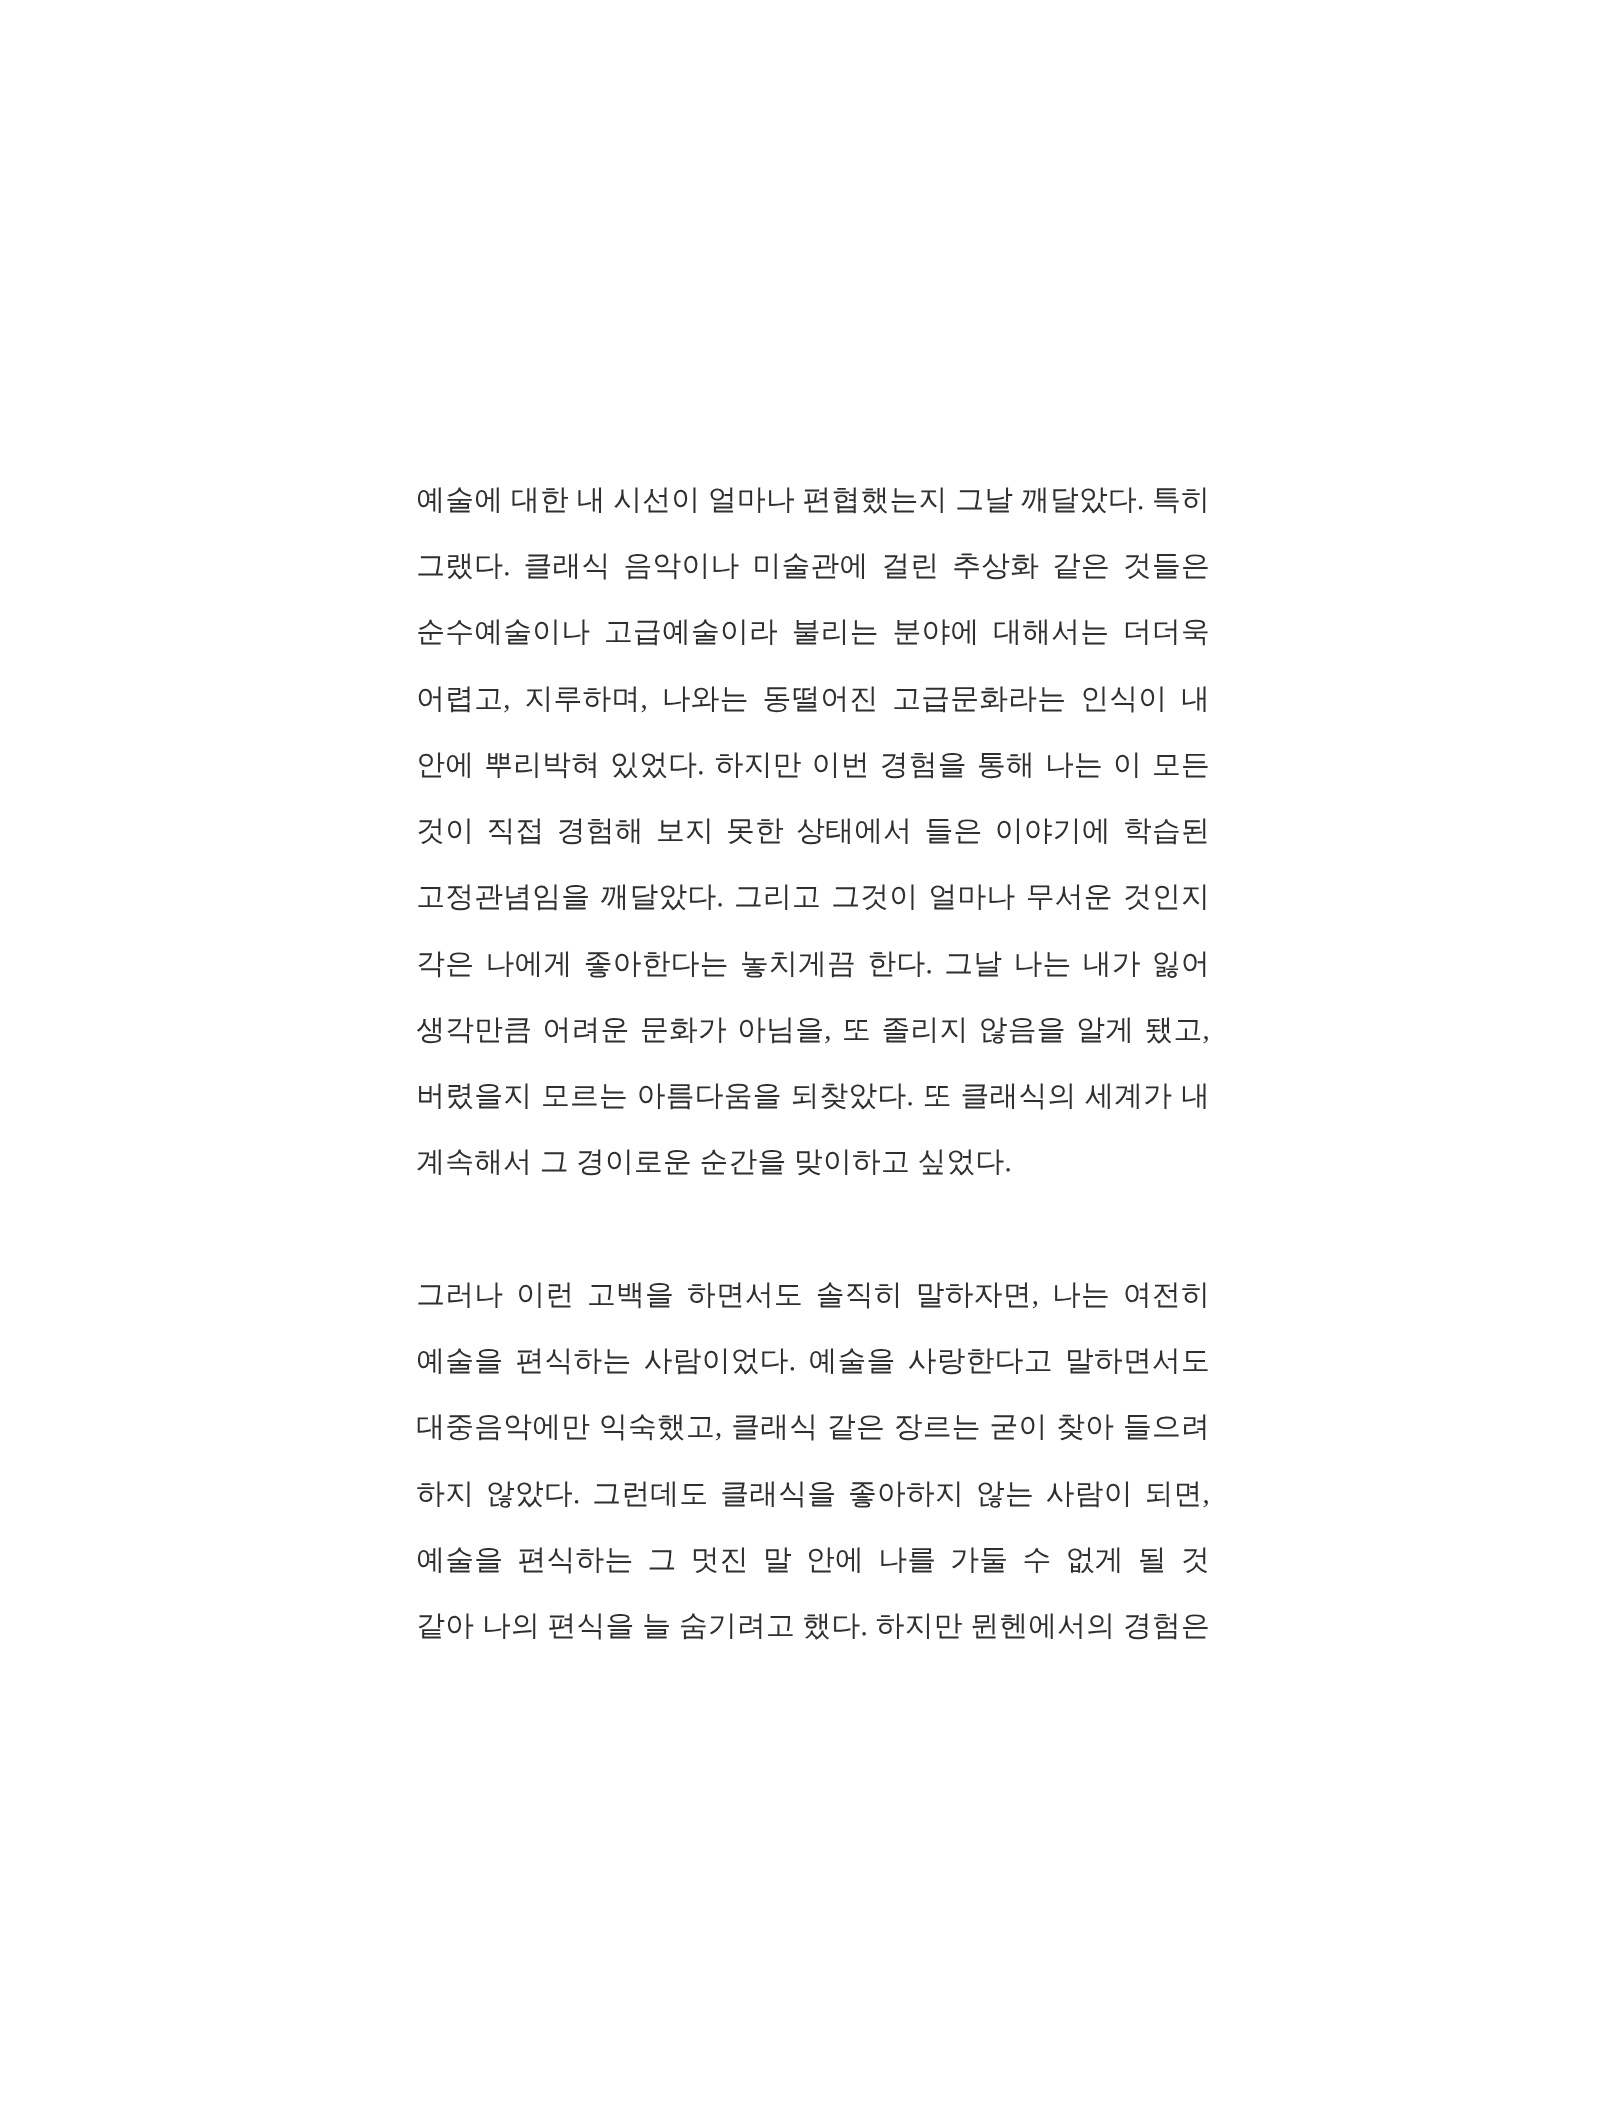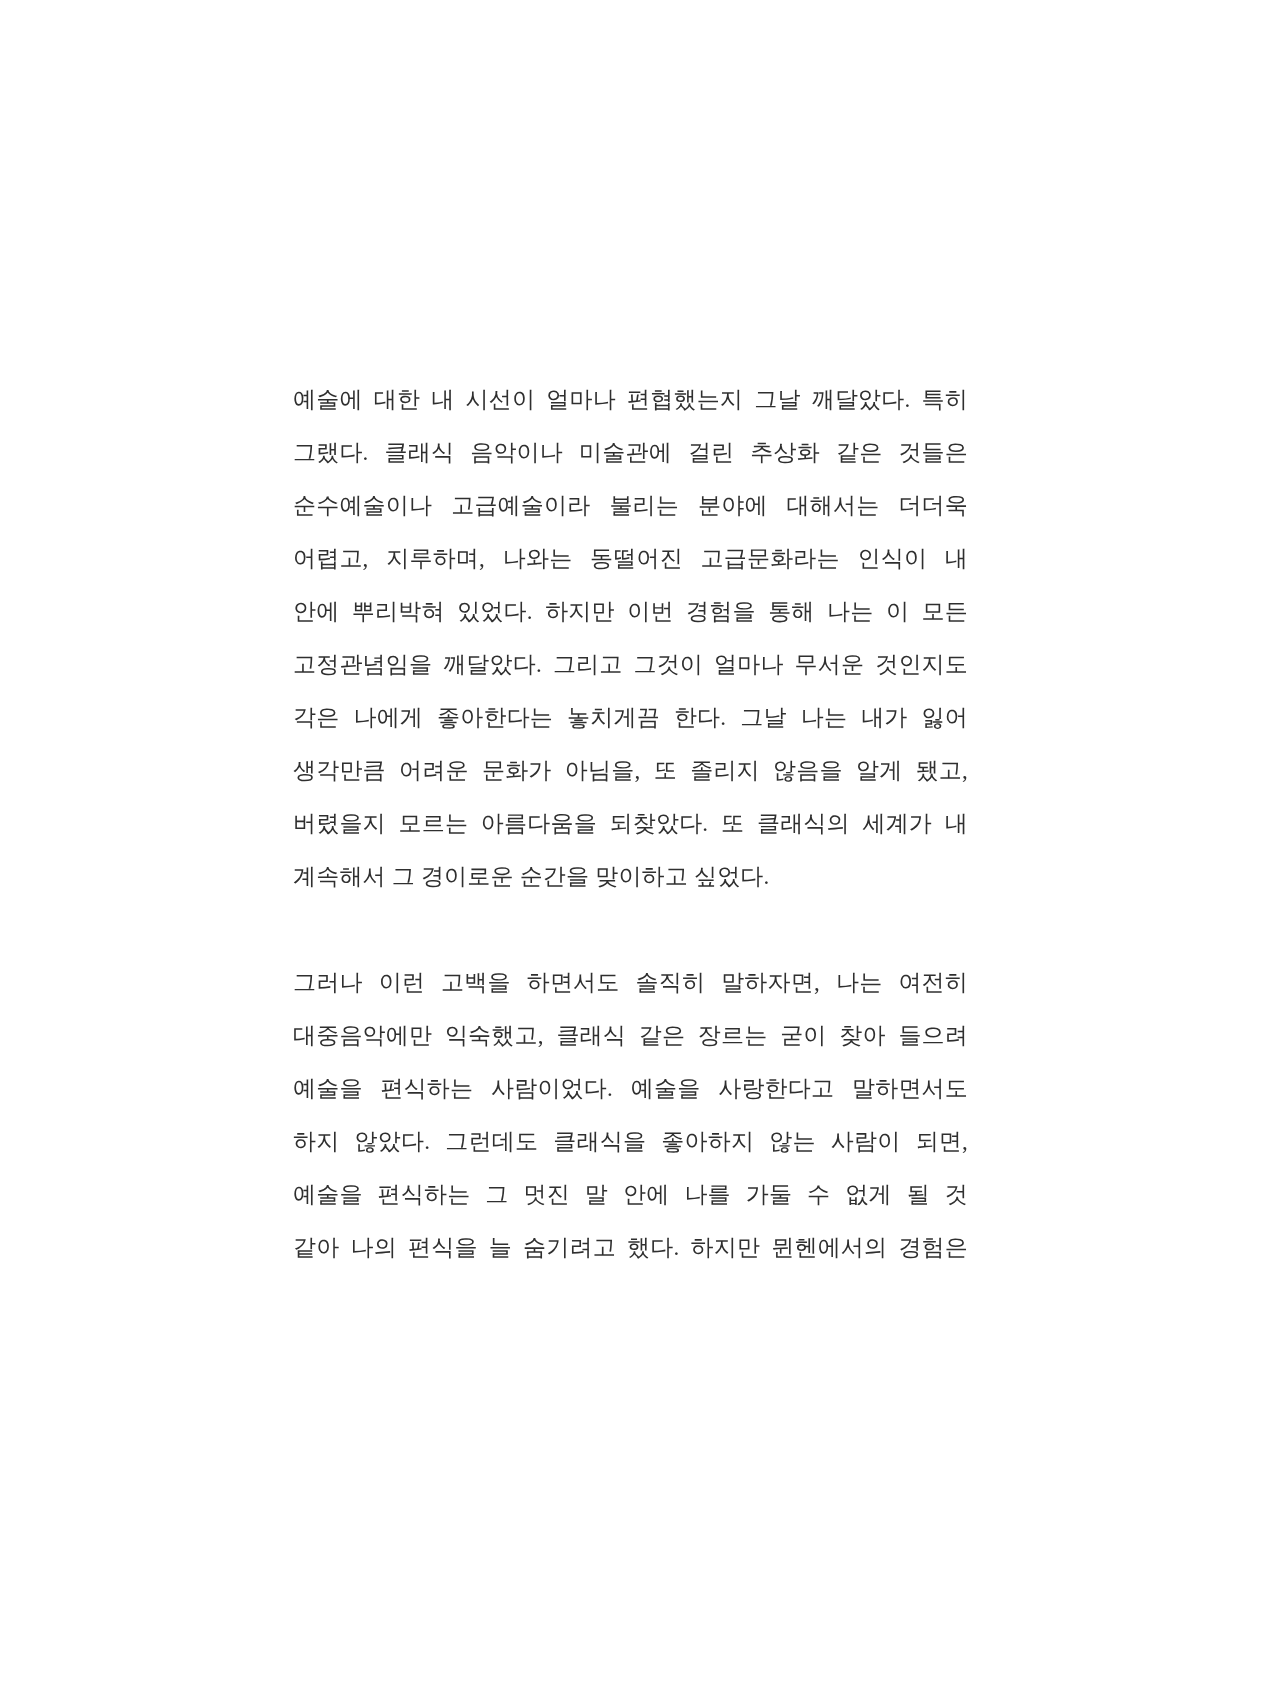--- a/index.html
+++ b/index.html
@@ -34,44 +34,46 @@
   }
   .text-line {
     height: 53px;
     line-height: 53px;
     overflow: hidden;
     white-space: normal;
     text-align: justify;
     text-align-last: justify;
     text-justify: inter-word;
     letter-spacing: 0.2px;
+    margin-left: 40px;
   }
   .text-line.para-last {
     text-align-last: left;
   }
 </style>
 </head>
 <body>
 
 <div class="page">
   <div class="text-block" id="text-block">
       <div class="paragraph">
         <div class="text-line">예술에 대한 내 시선이 얼마나 편협했는지 그날 깨달았다. 특히</div>
         <div class="text-line">그랬다. 클래식 음악이나 미술관에 걸린 추상화 같은 것들은</div>
         <div class="text-line">순수예술이나 고급예술이라 불리는 분야에 대해서는 더더욱</div>
         <div class="text-line">어렵고, 지루하며, 나와는 동떨어진 고급문화라는 인식이 내</div>
         <div class="text-line">안에 뿌리박혀 있었다. 하지만 이번 경험을 통해 나는 이 모든</div>
+        <div class="text-line">것이 직접 경험해 보지 못한 상태에서 들은 이야기에 학습된</div>
         <div class="text-line">고정관념임을 깨달았다. 그리고 그것이 얼마나 무서운 것인지도</div>
         <div class="text-line">각은 나에게 좋아한다는 놓치게끔 한다. 그날 나는 내가 잃어</div>
         <div class="text-line">생각만큼 어려운 문화가 아님을, 또 졸리지 않음을 알게 됐고,</div>
         <div class="text-line">버렸을지 모르는 아름다움을 되찾았다. 또 클래식의 세계가 내</div>
         <div class="text-line para-last">계속해서 그 경이로운 순간을 맞이하고 싶었다.</div>
       </div>
       <div class="paragraph">
         <div class="text-line">그러나 이런 고백을 하면서도 솔직히 말하자면, 나는 여전히</div>
+        <div class="text-line">예술을 편식하는 사람이었다. 예술을 사랑한다고 말하면서도</div>
         <div class="text-line">대중음악에만 익숙했고, 클래식 같은 장르는 굳이 찾아 들으려</div>
-        <div class="text-line">예술을 편식하는 사람이었다. 예술을 사랑한다고 말하면서도</div>
         <div class="text-line">하지 않았다. 그런데도 클래식을 좋아하지 않는 사람이 되면,</div>
         <div class="text-line">예술을 편식하는 그 멋진 말 안에 나를 가둘 수 없게 될 것</div>
         <div class="text-line">같아 나의 편식을 늘 숨기려고 했다. 하지만 뮌헨에서의 경험은</div>
       </div>
     </div>
 </div>
 
 </body></html>

